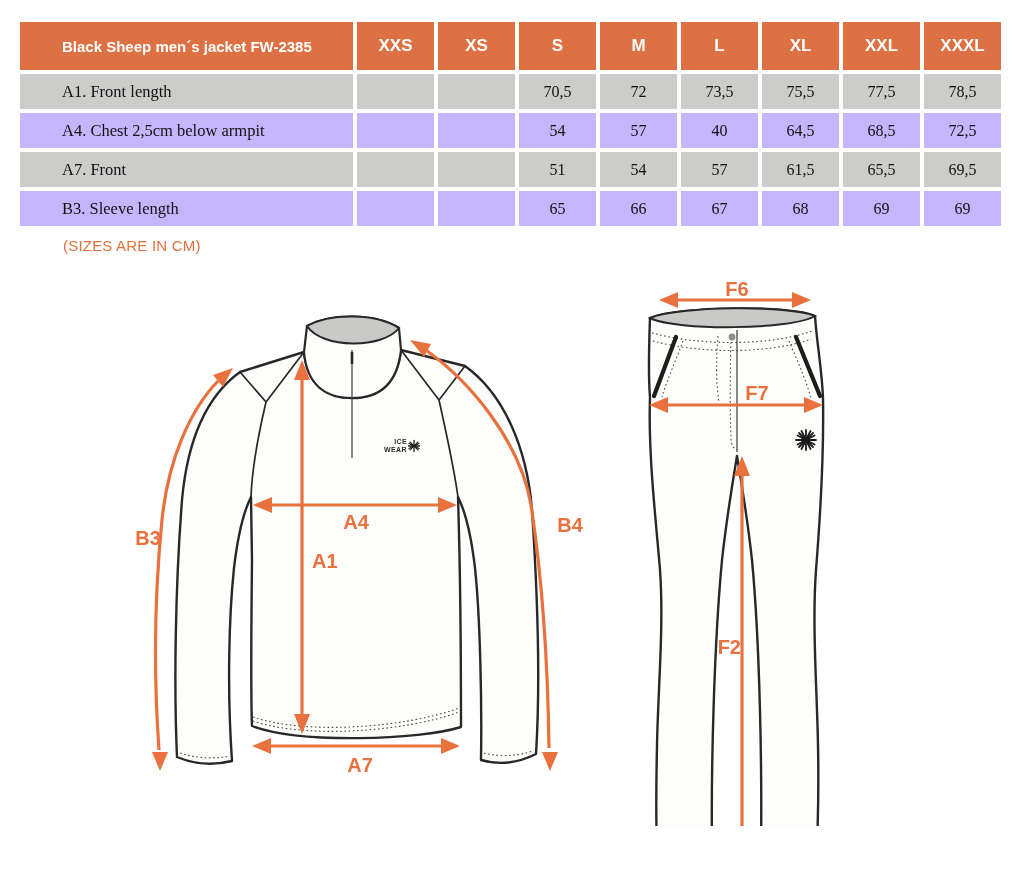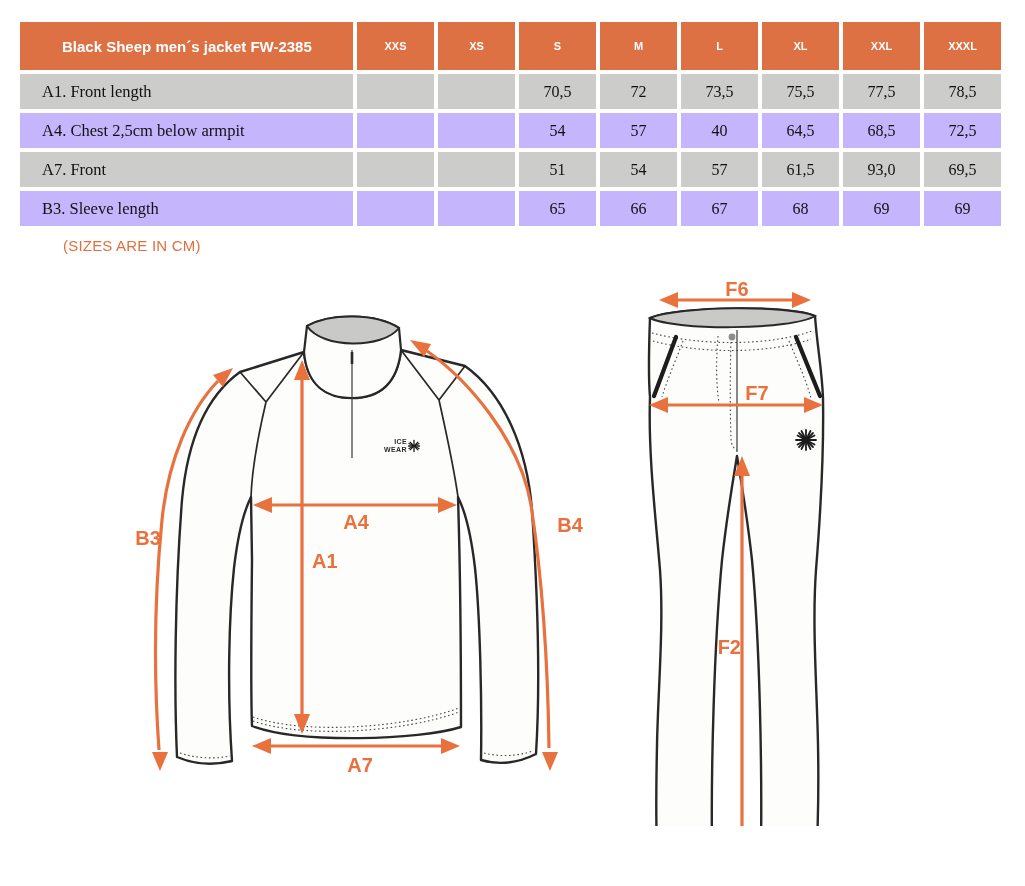--- a/index.html
+++ b/index.html
@@ -4,25 +4,25 @@
 <style>
   html,body{margin:0;padding:0;background:#ffffff;}
   #page{position:relative;width:1025px;height:826px;background:#ffffff;overflow:hidden;
         font-family:"Liberation Sans",sans-serif;}
 
   
   #size-table{position:absolute;left:16px;top:18px;border-collapse:separate;border-spacing:4px;
               table-layout:fixed;width:989px;}
   #size-table th,#size-table td{margin:0;overflow:hidden;white-space:nowrap;}
   #size-table thead th{background:#DD7143;color:#ffffff;font-family:"Liberation Sans",sans-serif;
-              font-weight:bold;font-size:11px;height:46px;text-align:center;vertical-align:middle;}
+              font-weight:bold;font-size:17px;height:46px;text-align:center;vertical-align:middle;}
   #size-table thead th.title-cell{text-align:left;padding-left:42px;font-size:15px;}
   #size-table tbody td{height:33px;font-family:"Liberation Serif",serif;font-size:16px;color:#111111;
               text-align:center;vertical-align:middle;}
-  #size-table tbody td.label-cell{text-align:left;padding-left:22px;font-size:16.5px;}
+  #size-table tbody td.label-cell{text-align:left;padding-left:42px;font-size:16.5px;}
   #size-table tbody tr.row-dark td{background:#CCCCCA;}
   #size-table tbody tr.row-light td{background:#c4b5fd;}
 
   
   #units-note{position:absolute;left:63px;top:237px;font-size:15px;color:#E0713C;
               font-family:Liberation Sans, sans-serif;letter-spacing:0.2px;}
 
   
   .fig{position:absolute;}
   .outline{fill:#FDFDFB;stroke:#282828;stroke-width:2.4;stroke-linejoin:round;stroke-linecap:round;}
@@ -90,21 +90,21 @@
         <td>72,5</td>
       </tr>
       <tr class="row-dark">
         <td class="label-cell">A7. Front</td>
         <td></td>
         <td></td>
         <td>51</td>
         <td>54</td>
         <td>57</td>
         <td>61,5</td>
-        <td>93,0</td>
+        <td>65,5</td>
         <td>69,5</td>
       </tr>
       <tr class="row-light">
         <td class="label-cell">B3. Sleeve length</td>
         <td></td>
         <td></td>
         <td>65</td>
         <td>66</td>
         <td>67</td>
         <td>68</td>

